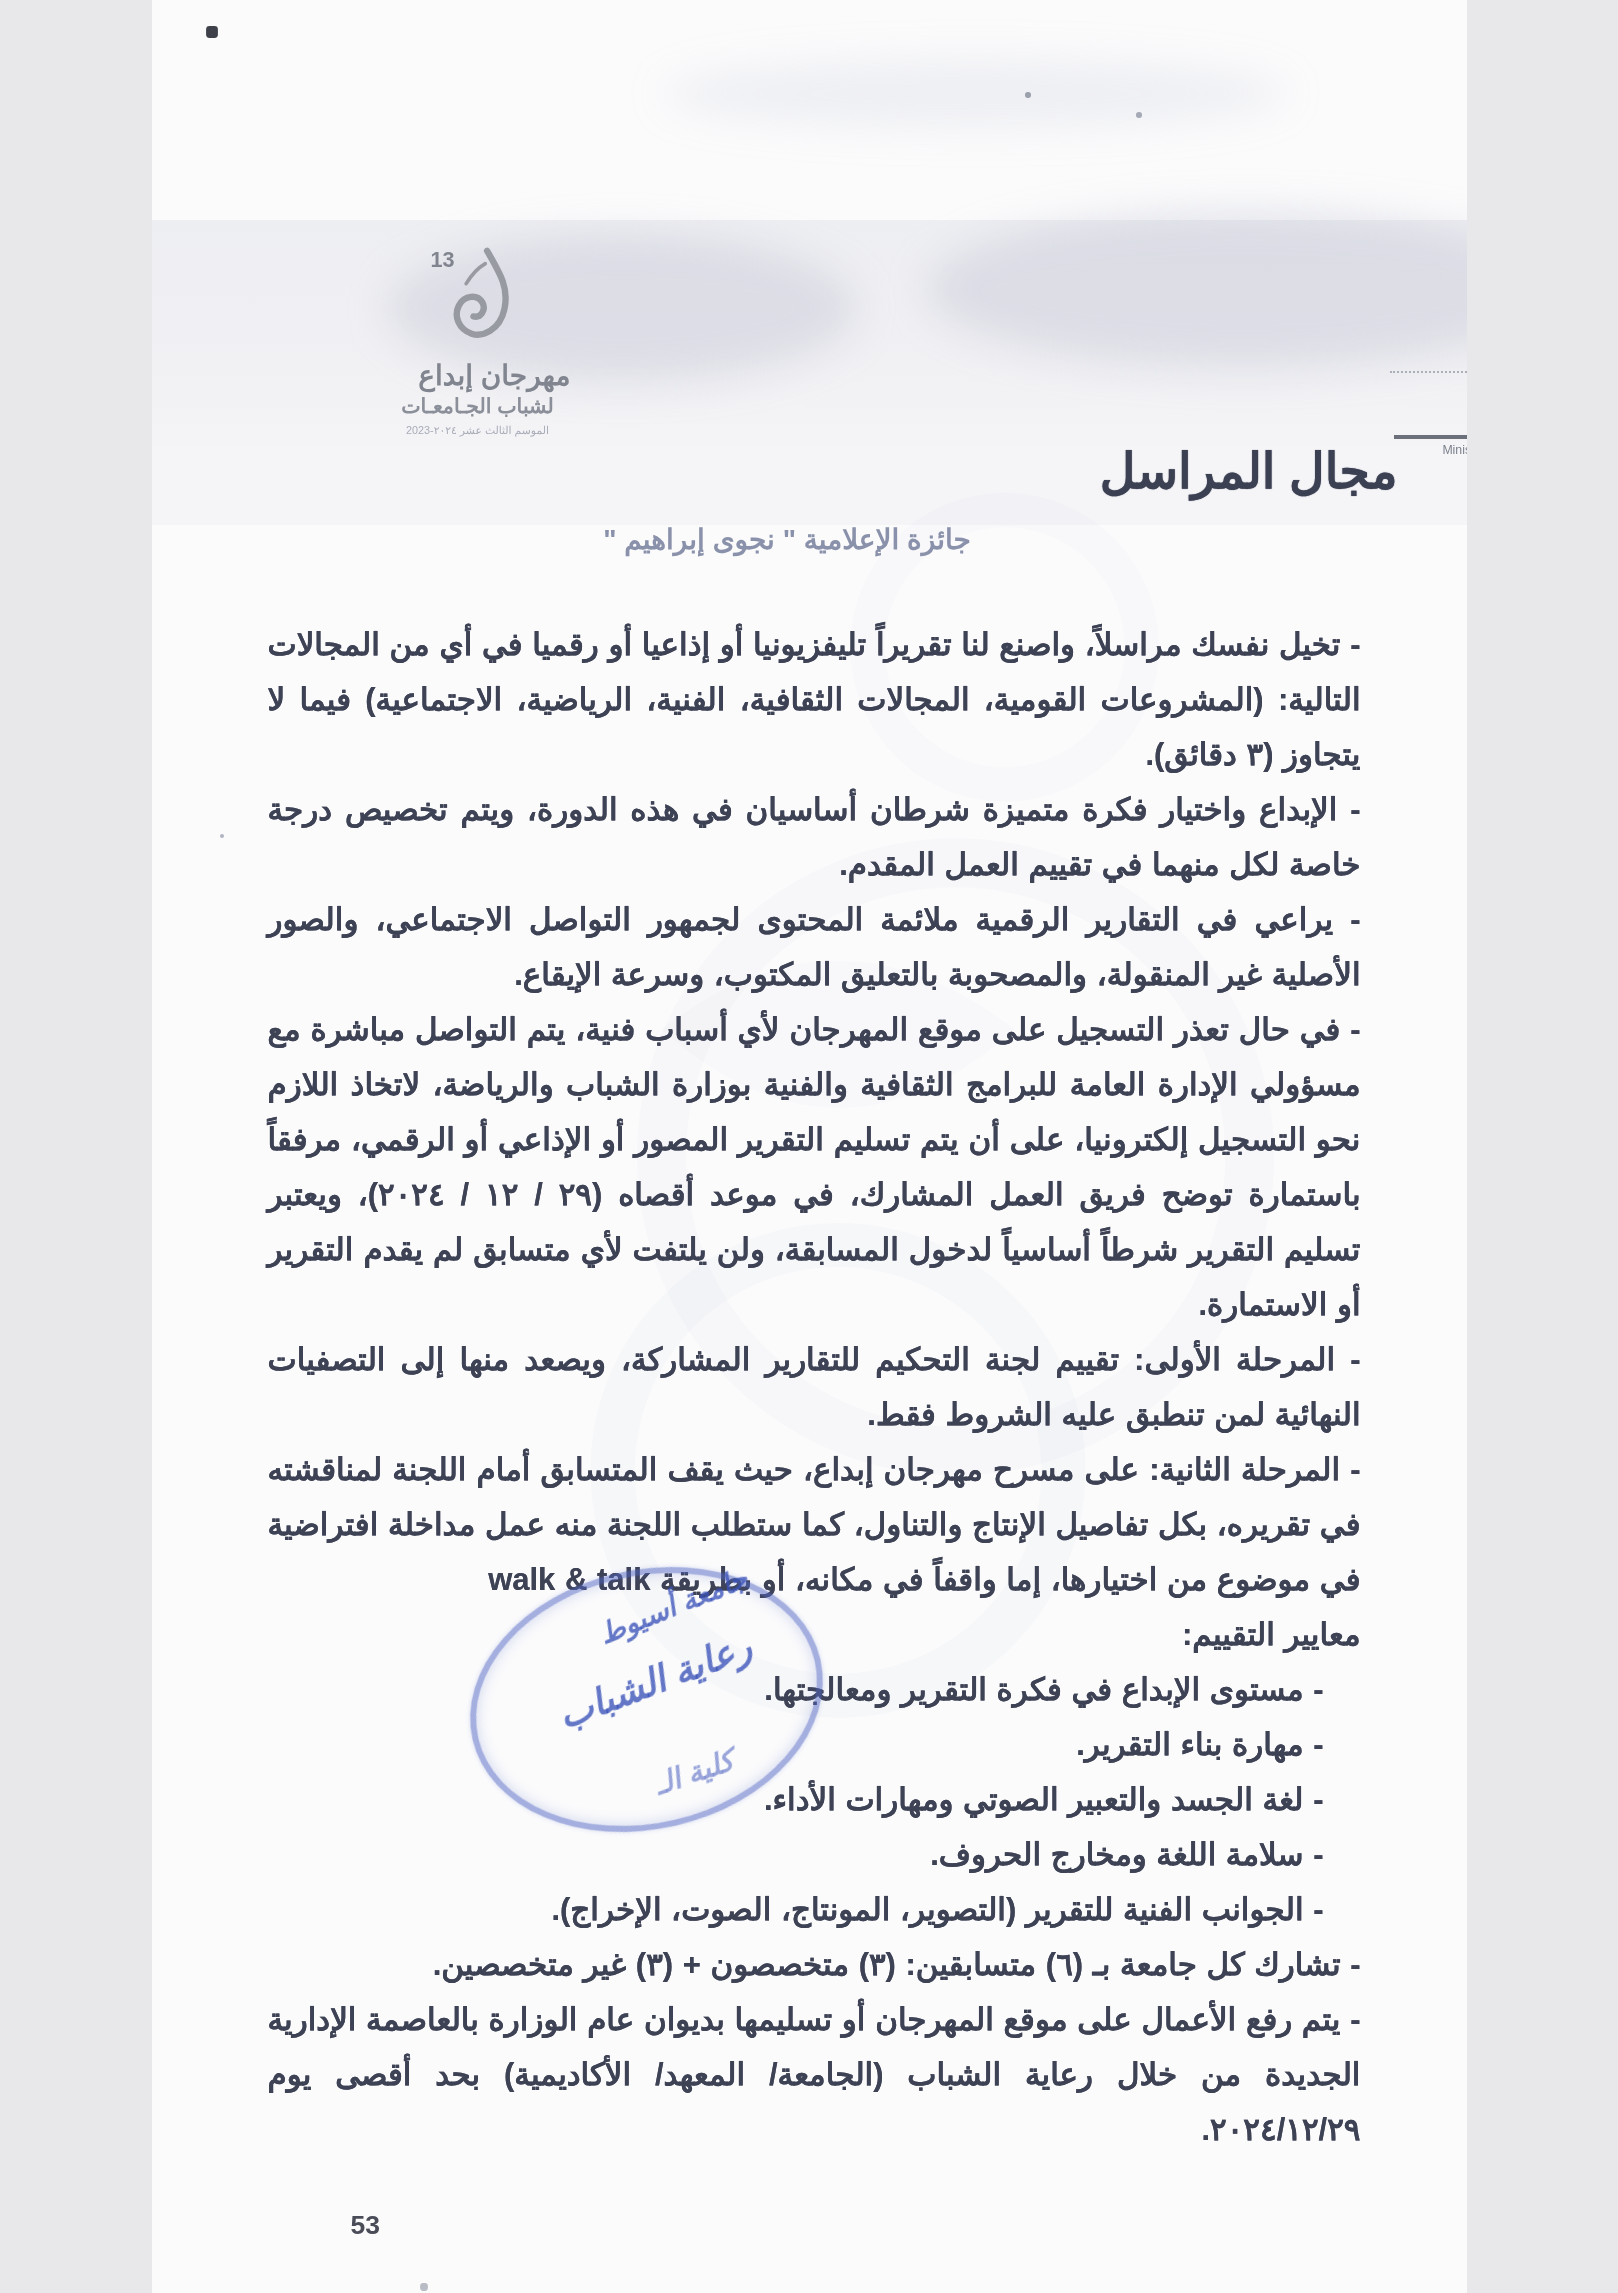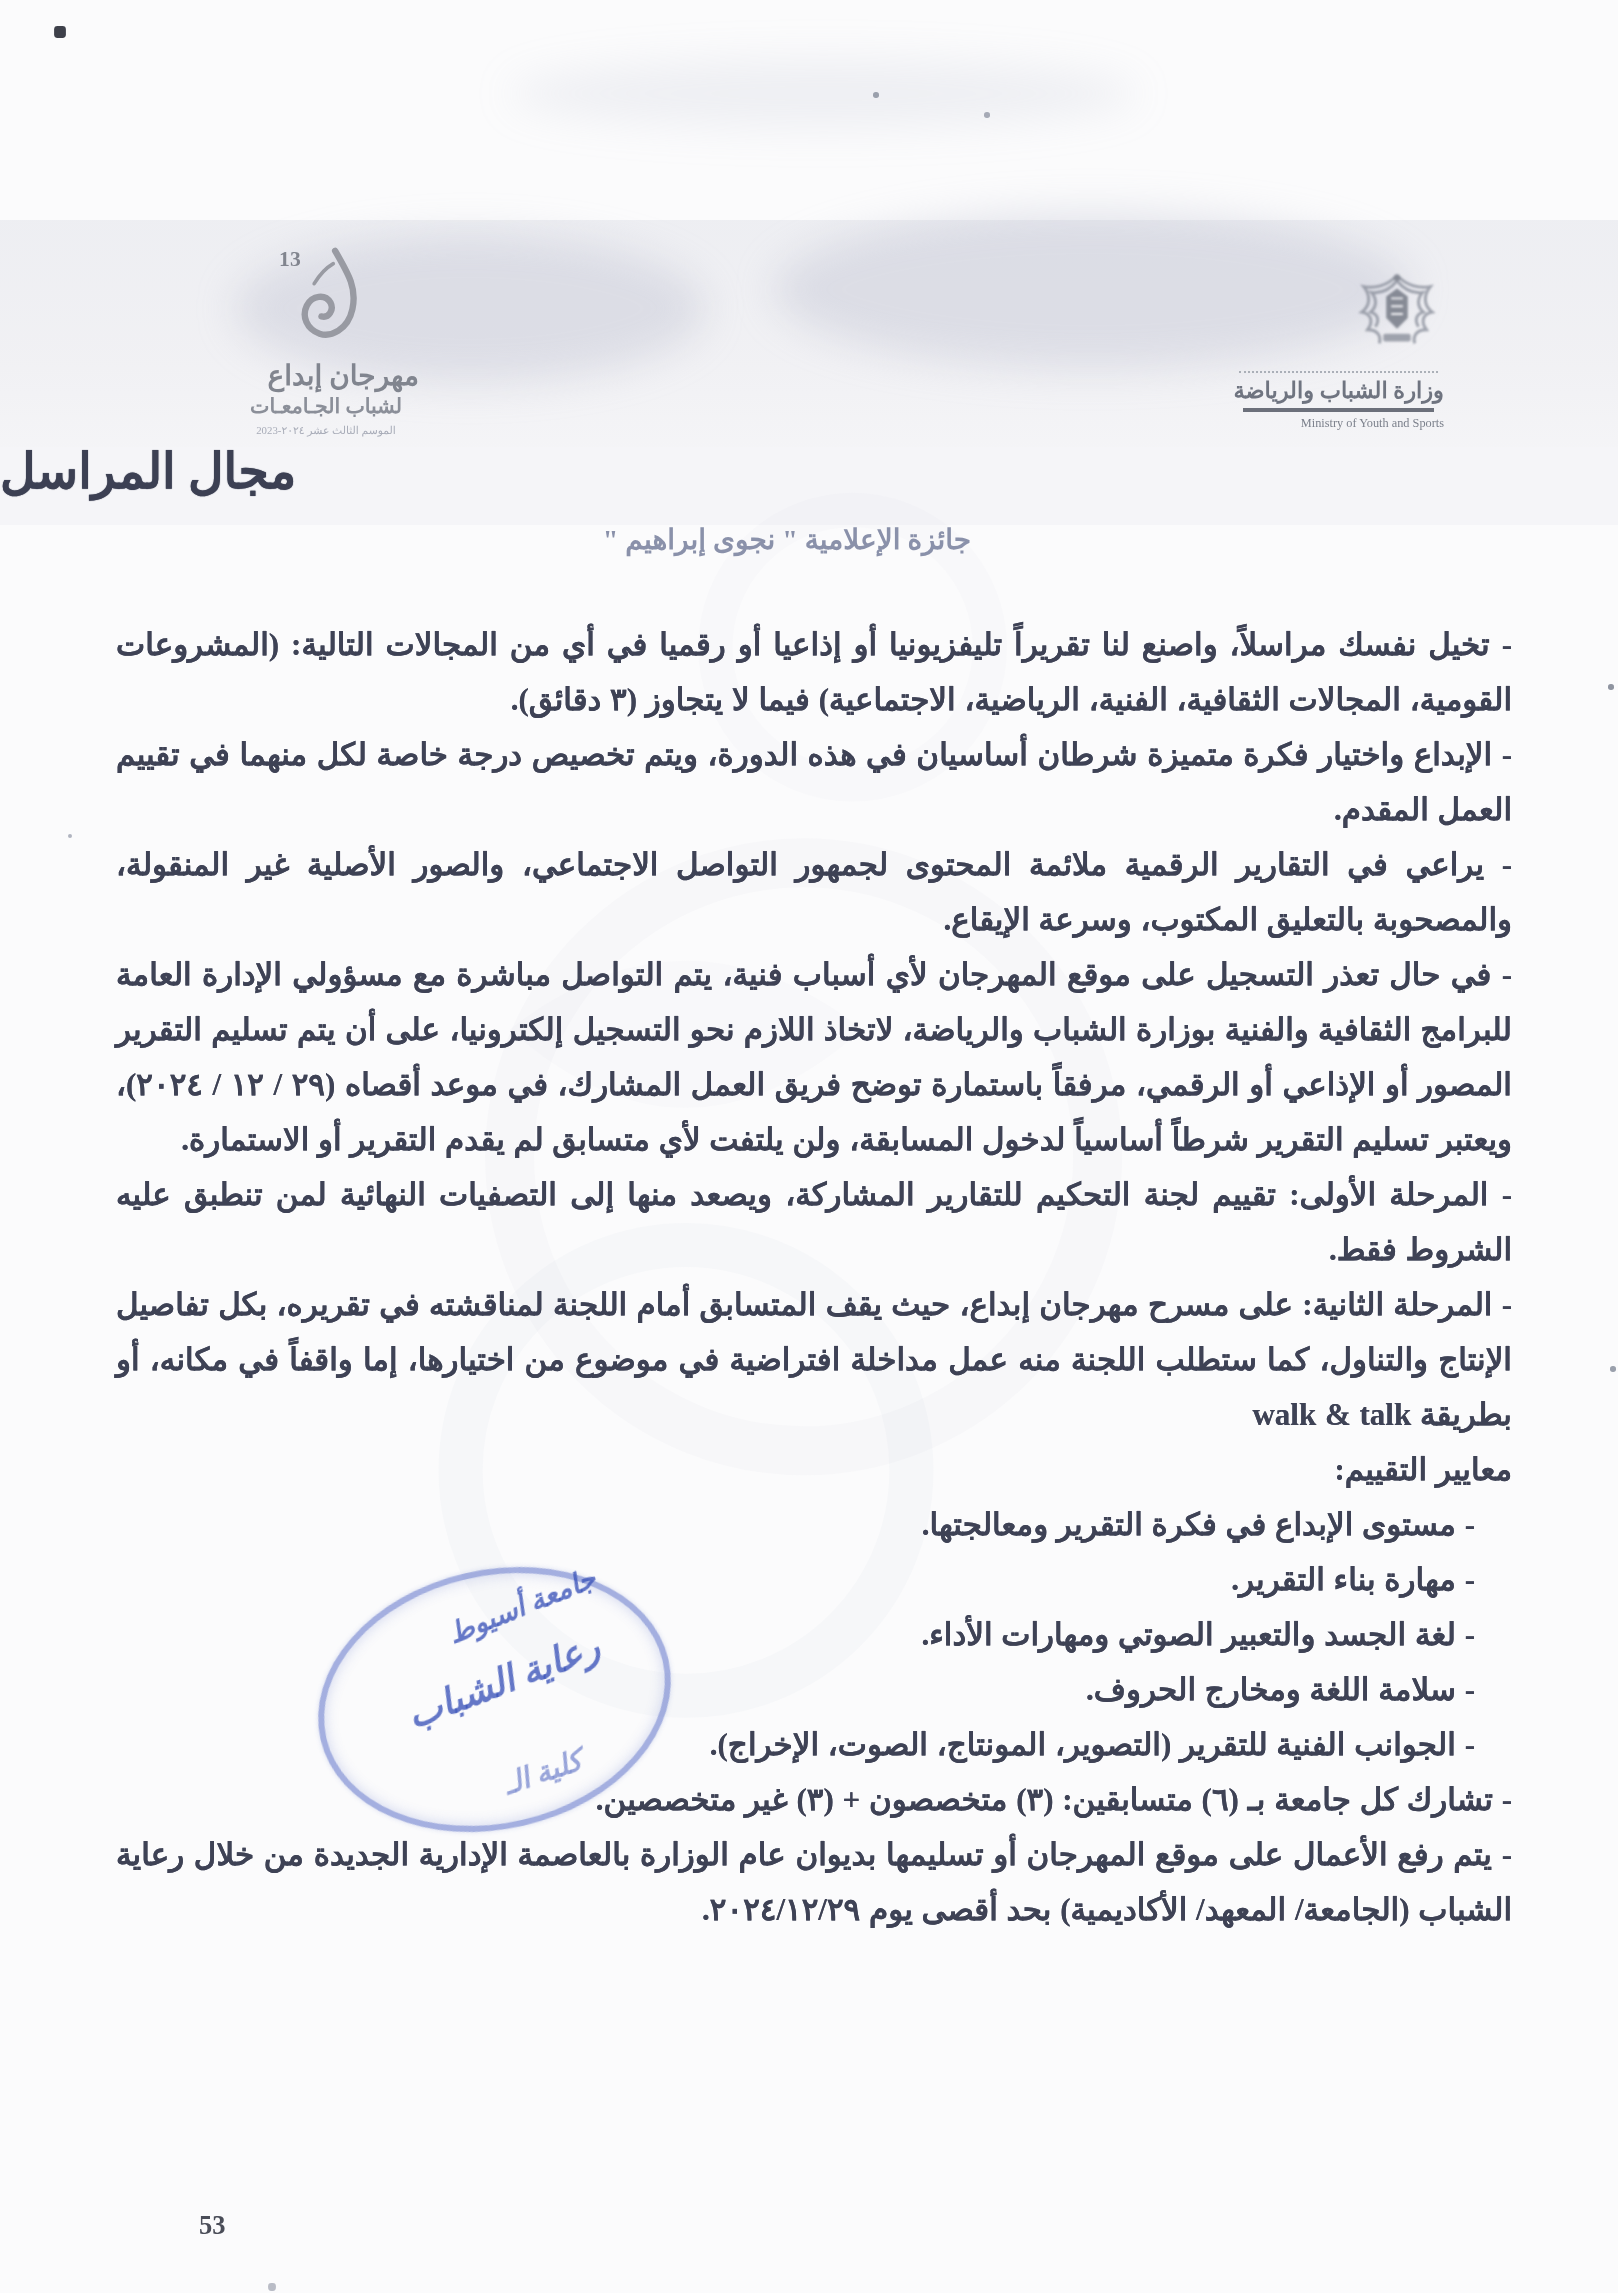--- a/index.html
+++ b/index.html
@@ -1,22 +1,22 @@
 <!DOCTYPE html>
 <html lang="ar" dir="rtl"><head>
 <meta charset="utf-8">
 <style>
   html,body{margin:0;padding:0;background:#e8e8ea;}
   .page{
     position:relative;
-    width:1618px;height:2294px;
+    width:1315px;height:2294px;
     margin:0 auto;
     background:#fbfbfc;
     overflow:hidden;
-    font-family:Liberation Serif, serif;
+    font-family:Liberation Sans, sans-serif;
     direction:rtl;
     --ink:#3e4255;
     --stamp:#4d64c3;
   }
   
   .scan-band{
     position:absolute;left:0;right:0;top:220px;height:227px;
     background:linear-gradient(#e9eaef, #ededf1 60%, #f2f2f5);
     opacity:.75;
   }
@@ -70,21 +70,21 @@
   }
   .ministry .rule{
     height:3.9px;background:#555a66;margin:3.9px 9.8px 3.9px;opacity:.85;filter:blur(0.4px);
   }
   .ministry .en{
     font-size:12.3px;color:#7c818c;direction:ltr;filter:blur(0.3px);
   }
   
   .doc-title{
     position:absolute;left:0;right:69px;top:443px;
-    text-align:left;font-size:49px;font-weight:700;color:#3c4053;
+    text-align:right;font-size:49px;font-weight:700;color:#3c4053;
     text-shadow:0 0 1px rgba(55,60,80,.9);
     letter-spacing:-1px;
   }
   .doc-subtitle{
     position:absolute;left:0;right:44px;top:523px;
     text-align:center;font-size:28px;font-weight:700;color:#8a91aa;
     filter:blur(0.5px);
   }
   
   .body-text{

